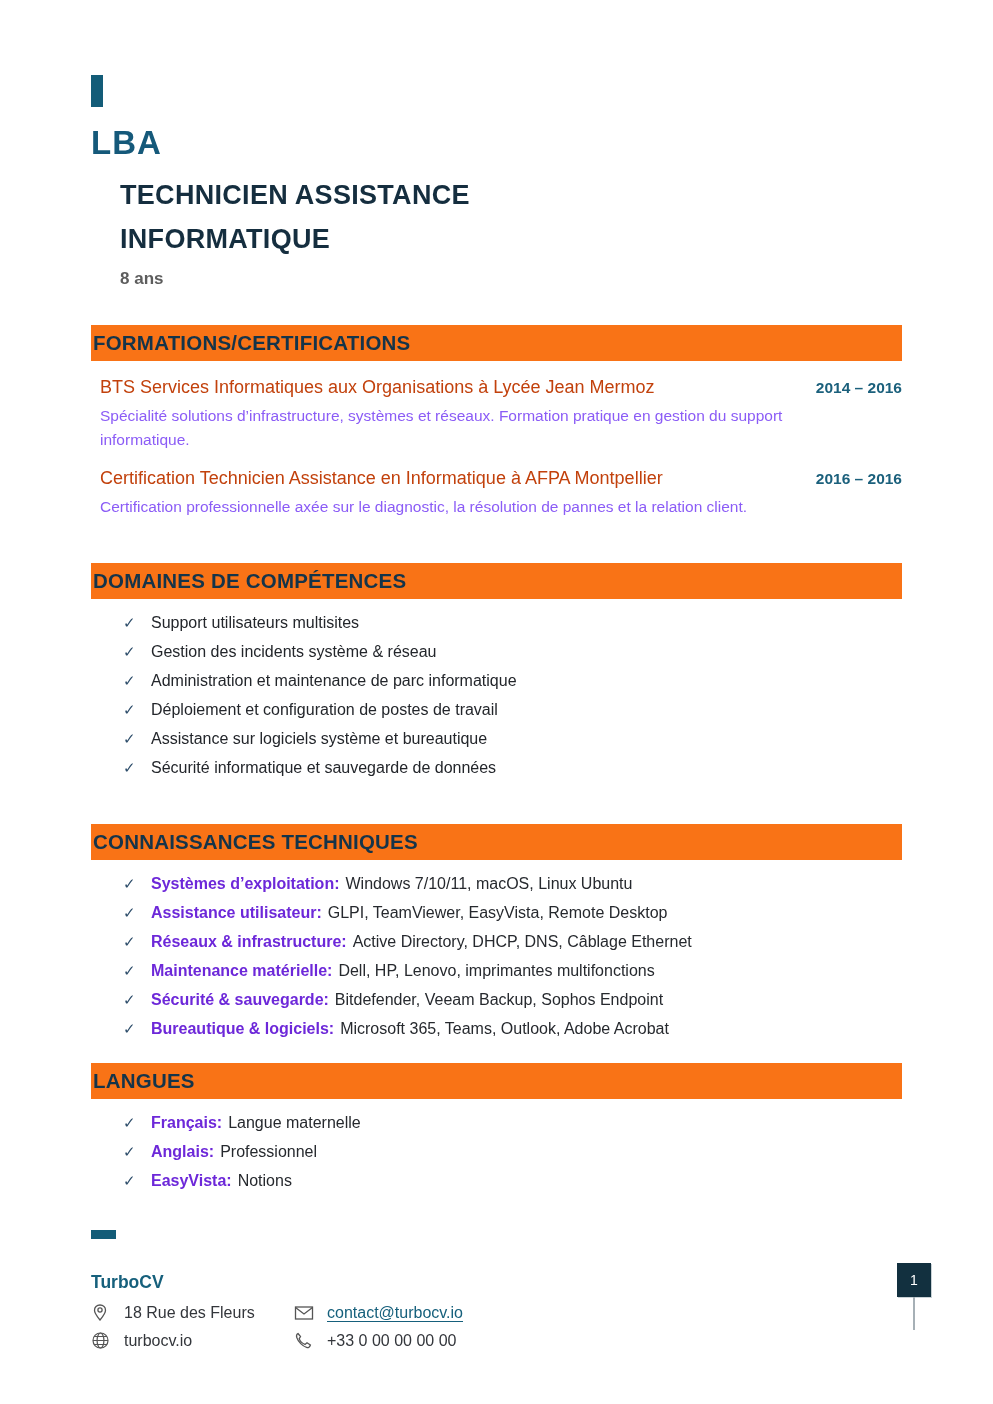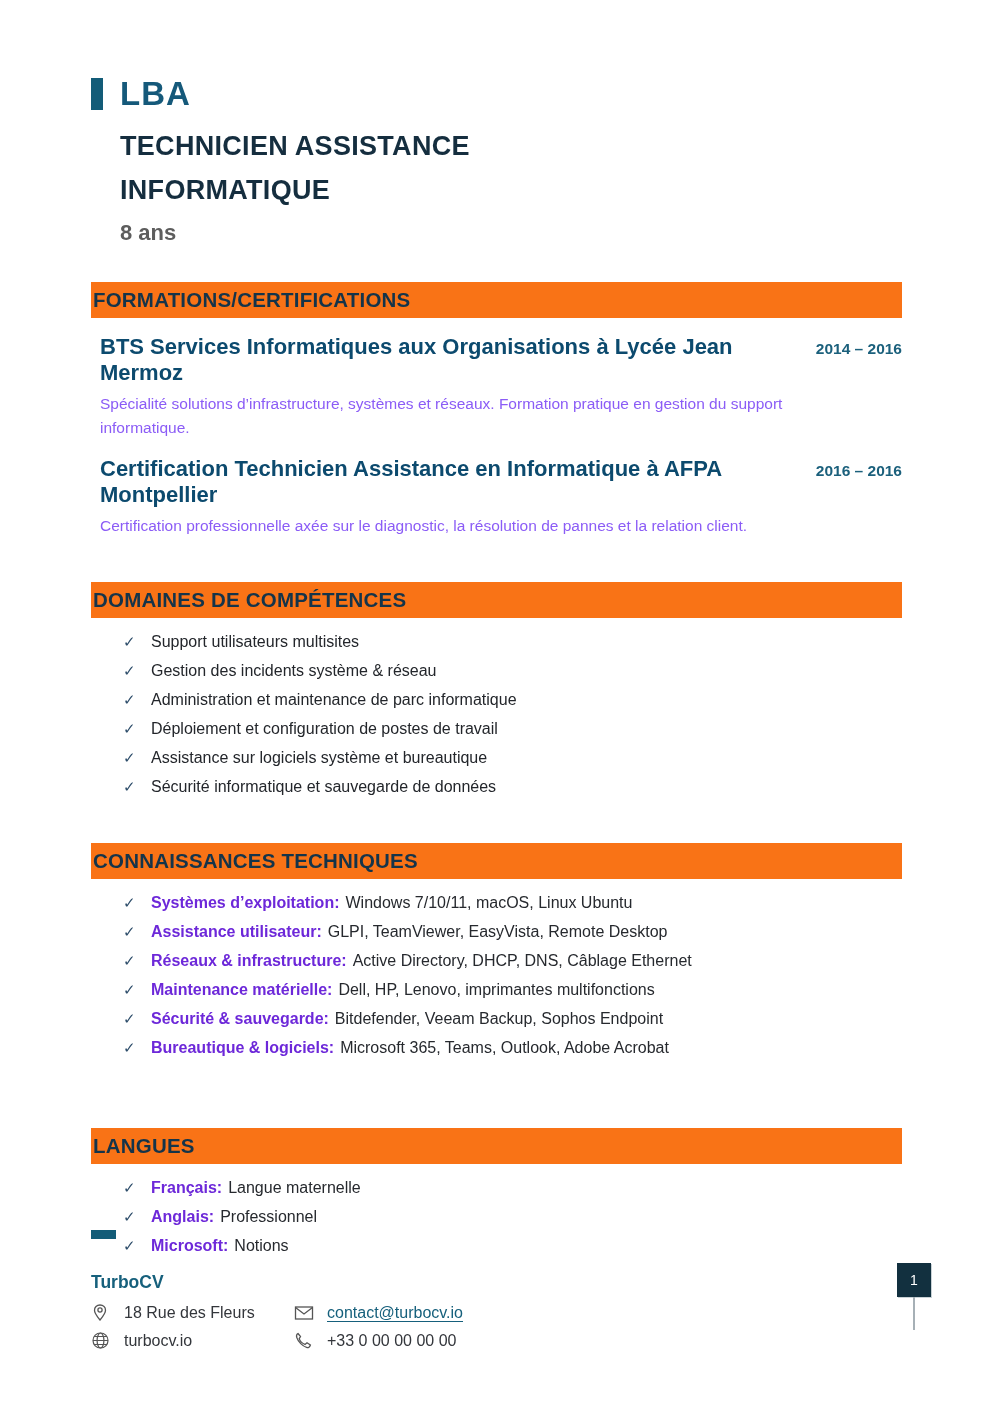--- a/index.html
+++ b/index.html
@@ -6,48 +6,48 @@
   html,body { background:#ffffff; }
   .page {
     position:relative;
     width:993px; height:1404px;
     background:#ffffff;
     font-family:"Liberation Sans", sans-serif;
     padding:75px 91px 0 91px;
     overflow:hidden;
   }
   
-  .brand-row { display:flex; align-items:center; gap:17px; }
+  .brand-row { display:flex; align-items:flex-start; gap:17px;flex-direction:column; }
   .accent-bar { width:12px; height:32px; background:#135c78; }
   .initials { font-size:33px; font-weight:bold; color:#15597a; letter-spacing:1px; }
   .job-title {
     margin:12px 0 0 29px; width:432px;
     font-size:27px; font-weight:bold; color:#152e3f;
     line-height:1.62; letter-spacing:0.3px;
   }
-  .experience { margin:8px 0 12px 29px; font-size:22px; font-weight:bold; color:#5d5d5d; }
+  .experience { margin:8px 0 12px 29px; font-size:17px; font-weight:bold; color:#5d5d5d; }
 
   
   .section { margin-top:0; }
   .section-band {
     background:#f97316;
     padding:6px 8px 6px 2px;
     font-size:20.5px; font-weight:bold; color:#14344a;
     letter-spacing:0.2px;
   }
   .sec-formations { margin-top:36px; }
   .sec-domaines   { margin-top:44px; }
   .sec-connaissances { margin-top:46px; }
-  .sec-langues    { margin-top:70px; }
+  .sec-langues    { margin-top:24px; }
 
   
   .entries { padding:16px 0 0 9px; }
   .entry { margin-bottom:15px; }
   .entry-head { display:flex; justify-content:space-between; align-items:baseline; }
-  .entry-title { font-size:22px; color:#0c4a6e;font-weight:bold; }
+  .entry-title { font-size:18px; color:#c2410c; }
   .entry-dates { font-size:15.5px; font-weight:bold; color:#1b607c; white-space:nowrap; }
   .entry-desc {
     margin-top:6px; max-width:690px;
     font-size:15.5px; color:#8b5cf6; line-height:1.55;
   }
 
   
   ul.check-list { list-style:none; padding:14px 0 0 32px; }
   ul.check-list li { display:flex; align-items:baseline; margin-bottom:9px; font-size:16px; color:#23262b; line-height:1.25; }
   .check { width:28px; flex:0 0 28px; color:#2e4e6b; font-size:15px; }
@@ -178,21 +178,21 @@
       <li>
           <span class="check">✓</span>
           <span><span class="kv-label">Français:</span><span class="kv-value">Langue maternelle</span></span>
         </li>
       <li>
           <span class="check">✓</span>
           <span><span class="kv-label">Anglais:</span><span class="kv-value">Professionnel</span></span>
         </li>
       <li>
           <span class="check">✓</span>
-          <span><span class="kv-label">Microsoft:</span><span class="kv-value">Notions</span></span>
+          <span><span class="kv-label">EasyVista:</span><span class="kv-value">Notions</span></span>
         </li>
     </ul>
   </div>
 
   <div class="footer">
     <div class="footer-accent"></div>
     <div class="footer-brand">TurboCV</div>
     <div class="contact-grid">
       <span>
         <svg width="18" height="20" viewBox="0 0 18 20" fill="none" stroke="#555" stroke-width="1.3">

